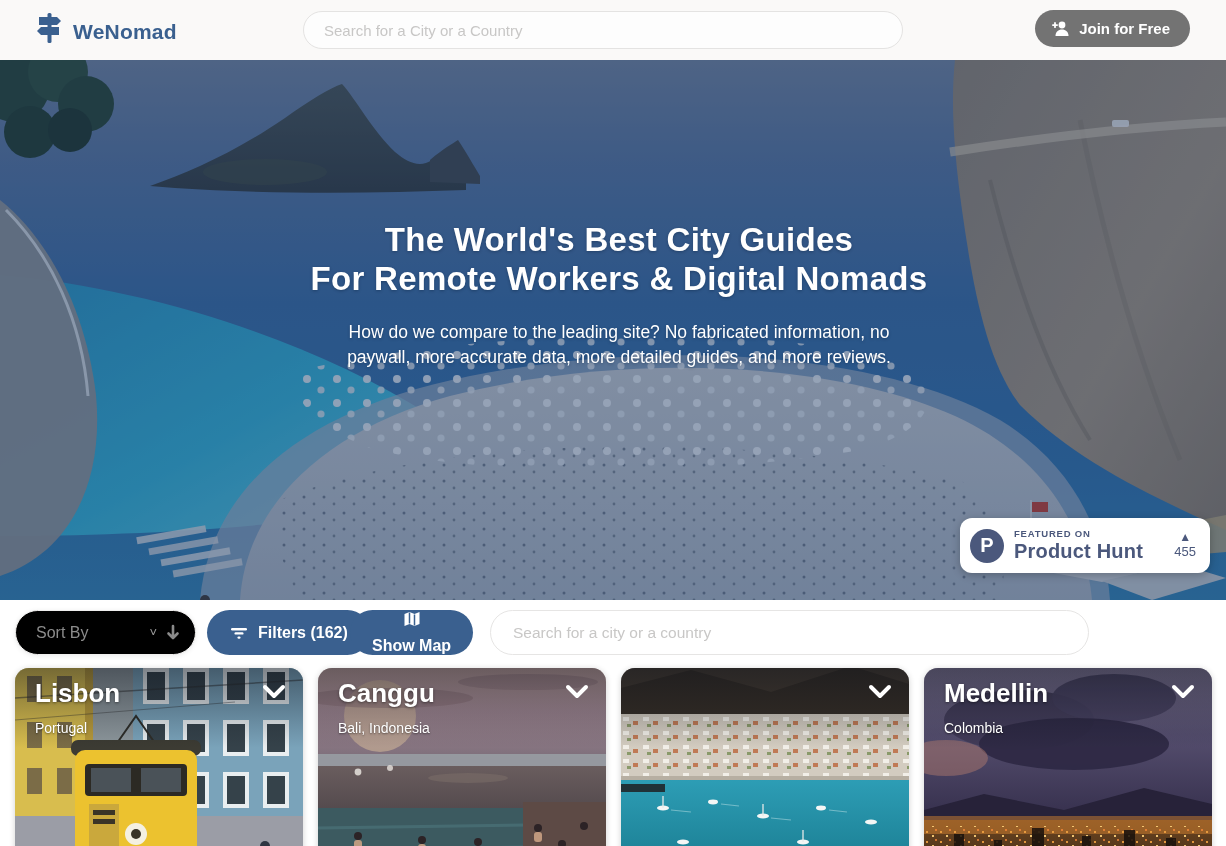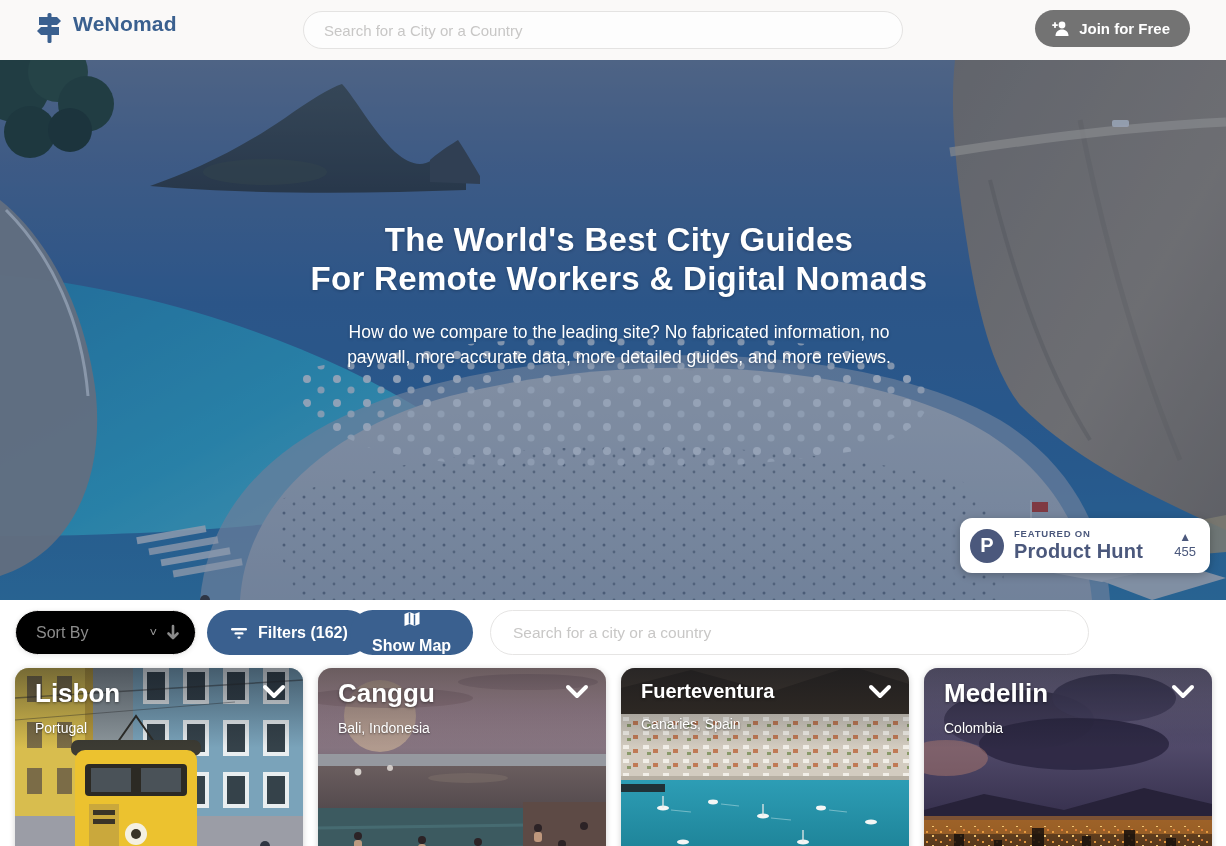--- a/index.html
+++ b/index.html
@@ -2,21 +2,21 @@
 <html><head>
 <meta charset="utf-8">
 <style>
   * { margin:0; padding:0; box-sizing:border-box; }
   html,body { width:1226px; height:846px; overflow:hidden; }
   body { font-family:"Liberation Sans", sans-serif; background:#fff; }
   #app { position:relative; width:1226px; height:846px; background:#fff; overflow:hidden; }
 
   
   #navbar { position:absolute; top:0; left:0; width:1226px; height:60px; background:#faf9f8; }
-  .brand { position:absolute; left:34px; top:12px; display:flex; align-items:flex-start; gap:9px; cursor:pointer; }
+  .brand { position:absolute; left:34px; top:12px; display:flex; align-items:flex-end; gap:9px; cursor:pointer; }
   .brand-name { font-size:21px; font-weight:bold; color:#3a608f; letter-spacing:.2px; }
   .nav-search { position:absolute; left:303px; top:11px; width:600px; height:38px;
     border:1.5px solid #e4e3e2; border-radius:20px; background:#fdfdfd; padding:0 20px;
     font-size:15px; color:#444; outline:none; font-family:"Liberation Sans",sans-serif; }
   .nav-search::placeholder { color:#c8c7c6; }
   .join-btn { position:absolute; right:36px; top:10px; height:37px; padding:0 20px 0 16px;
     background:#737373; color:#fff; border:none; border-radius:19px; font-size:15px; font-weight:bold;
     display:flex; align-items:center; gap:8px; cursor:pointer; font-family:"Liberation Sans",sans-serif; }
 
   
@@ -420,24 +420,20 @@
           </g>
           <g stroke="#e8ecea" stroke-width="1.4" opacity="0.9">
             <path d="M42,150 L42,138 M142,158 L142,146 M182,184 L182,172 M82,224 L82,212"></path>
           </g>
           <g stroke="#bfe2e6" stroke-width="1.2" opacity="0.5">
             <path d="M50,152 L70,154 M100,146 L118,148 M150,160 L170,162 M208,152 L226,154 M90,226 L110,228"></path>
           </g>
         </svg>
       </div>
       <div class="card-shade"></div>
-      <div class="card-head">
-        <div class="card-title">Fuerteventura</div>
-        <div class="card-region">Canaries, Spain</div>
-      </div>
       <svg class="card-chevron" width="26" height="20" viewBox="0 0 26 20">
         <path d="M4 5 L13 14 L22 5" stroke="#fff" stroke-width="4" fill="none" stroke-linecap="round" stroke-linejoin="round"></path>
       </svg>
     </div>
 
     <div class="card">
       <div class="card-media">
         <svg viewBox="0 0 288 260" preserveAspectRatio="xMidYMid slice">
           <defs>
             <linearGradient id="skyM" x1="0" y1="0" x2="0" y2="1">

